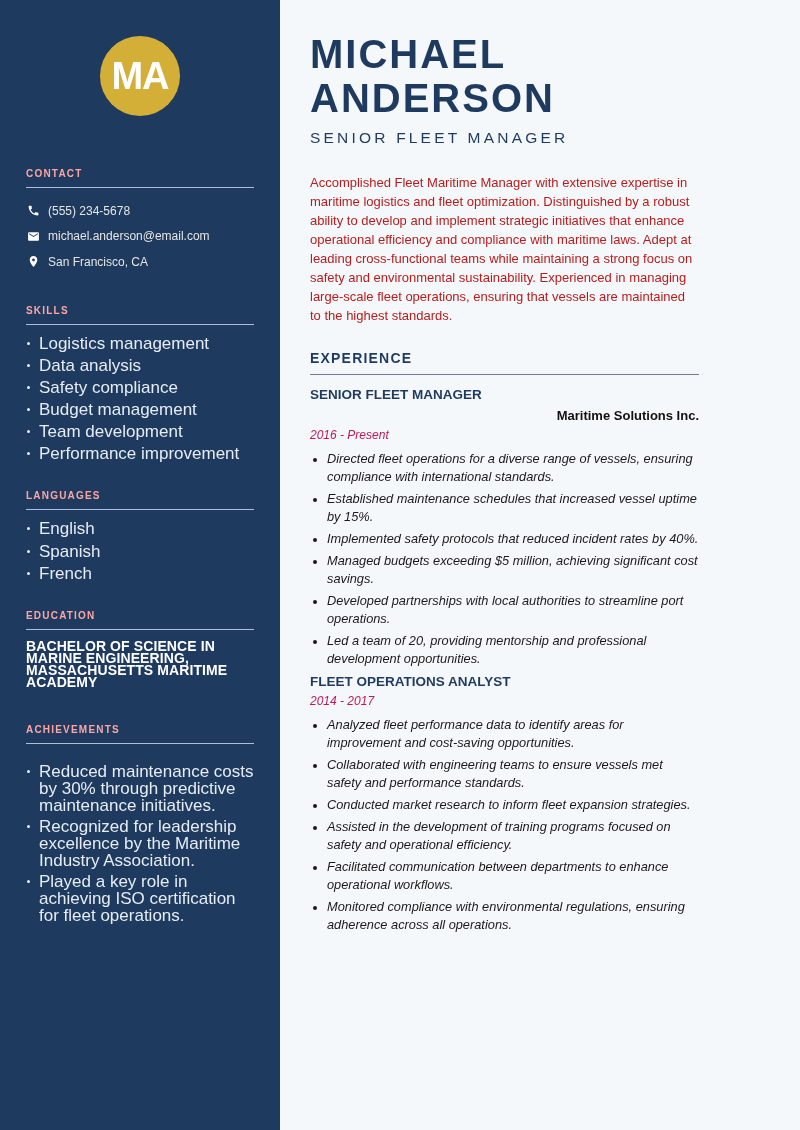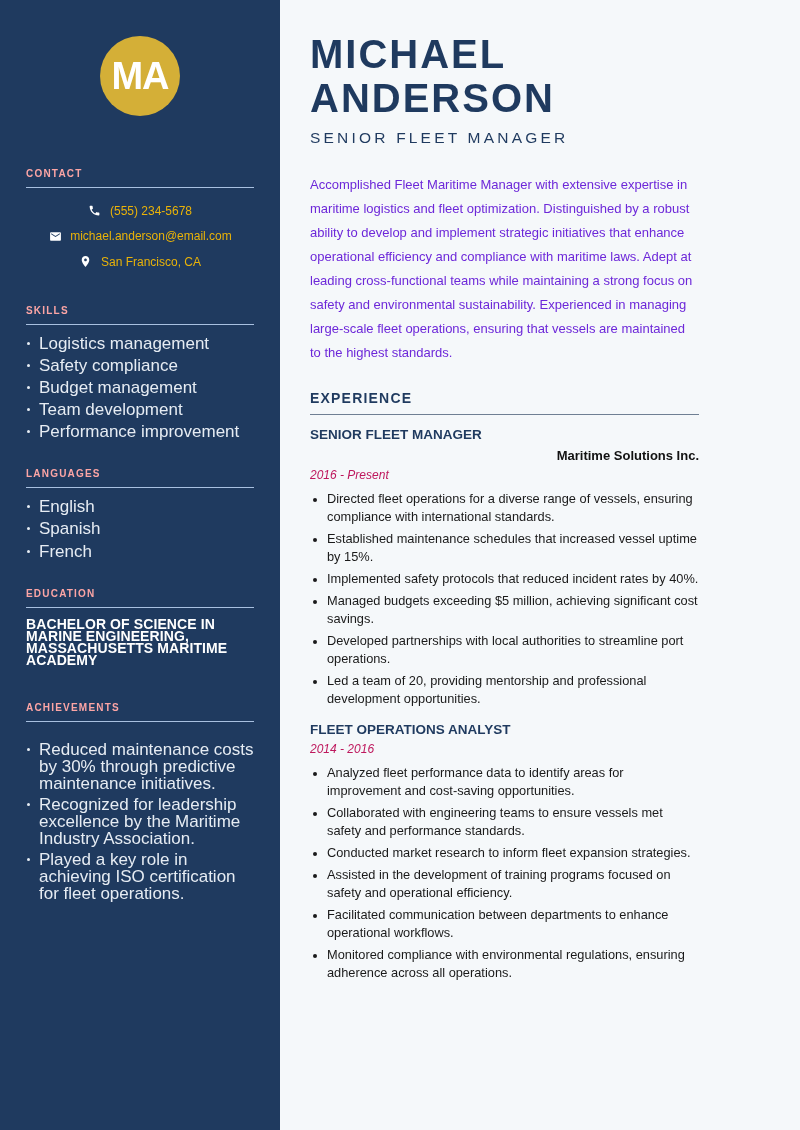--- a/index.html
+++ b/index.html
@@ -31,23 +31,22 @@
     .side-title {
       font-size: 10px; font-weight: bold; letter-spacing: 1.2px;
       color: #fca5a5;
       padding-bottom: 8px;
       border-bottom: 1.5px solid #A8C0E0;
     }
     .contact-title-wrap { margin-top: 52px; }
     .contact-list { list-style: none; margin-top: 10px; }
     .contact-item {
       display: flex; align-items: center;
-      font-size: 12px; color: #eab308;
+      font-size: 12px; color: #e5e5e5;
       height: 25.5px;
-      justify-content: center;
     }
     .contact-item .ic {
       width: 14px; height: 14px; margin-right: 8px;
       display: inline-flex; align-items: center; justify-content: center;
     }
     .contact-item .ic svg { width: 13px; height: 13px; fill: #FFFFFF; }
 
     .bul-list { list-style: none; margin-top: 10px; }
     .bul-item {
       position: relative;
@@ -88,37 +87,37 @@
     }
     .main-section-title {
       font-size: 14px; font-weight: bold; color: #1F3A5F;
       letter-spacing: 1.2px;
       padding-bottom: 8px;
       border-bottom: 1.5px solid #6F7F93;
     }
     .profile-wrap { margin-top: 26px; }
     .profile-text {
       margin-top: 18px;
-      font-size: 13px; line-height: 24px; color: #6d28d9;
+      font-size: 13px; line-height: 19px; color: #b91c1c;
     }
     .exp-wrap { margin-top: 25px; }
     .job { margin-top: 12px; }
-    .job + .job { margin-top: 14px; }
+    .job + .job { margin-top: 6px; }
     .job-title {
       font-size: 13.5px; font-weight: bold; color: #1F3A5F;
     }
     .company {
       margin-top: 6px;
       font-size: 13px; font-weight: bold; color: #111111; text-align: right;
     }
     .dates {
       margin-top: 5px;
       font-size: 12px; font-style: italic; color: #be185d;
     }
-    .job-bullets { list-style: none; margin-top: 8px; }
+    .job-bullets { list-style: none; margin-top: 8px; font-style: italic; }
     .job-bullet {
       position: relative;
       font-size: 12.8px; line-height: 18px; color: #1A1A1A;
       padding-left: 17px;
       margin-bottom: 4px;
     }
     .job-bullet::before {
       content: ""; position: absolute; left: 3px; top: 8px;
       width: 4px; height: 4px; border-radius: 50%; background: #1A1A1A;
     }
@@ -160,20 +159,21 @@
           </span>
           <span>San Francisco, CA</span>
         </li>
       </ul>
     </section>
 
     <section class="side-section skills-wrap">
       <h2 class="side-title">SKILLS</h2>
       <ul class="bul-list">
         <li class="bul-item">Logistics management</li>
+        <li class="bul-item">Data analysis</li>
         <li class="bul-item">Safety compliance</li>
         <li class="bul-item">Budget management</li>
         <li class="bul-item">Team development</li>
         <li class="bul-item">Performance improvement</li>
       </ul>
     </section>
 
     <section class="side-section lang-wrap">
       <h2 class="side-title">LANGUAGES</h2>
       <ul class="bul-list">
@@ -218,21 +218,21 @@
           <li class="job-bullet">Established maintenance schedules that increased vessel uptime by 15%.</li>
           <li class="job-bullet">Implemented safety protocols that reduced incident rates by 40%.</li>
           <li class="job-bullet">Managed budgets exceeding $5 million, achieving significant cost savings.</li>
           <li class="job-bullet">Developed partnerships with local authorities to streamline port operations.</li>
           <li class="job-bullet">Led a team of 20, providing mentorship and professional development opportunities.</li>
         </ul>
       </div>
 
       <div class="job">
         <div class="job-title">FLEET OPERATIONS ANALYST</div>
-        <div class="dates">2014 - 2016</div>
+        <div class="dates">2014 - 2017</div>
         <ul class="job-bullets">
           <li class="job-bullet">Analyzed fleet performance data to identify areas for improvement and cost-saving opportunities.</li>
           <li class="job-bullet">Collaborated with engineering teams to ensure vessels met safety and performance standards.</li>
           <li class="job-bullet">Conducted market research to inform fleet expansion strategies.</li>
           <li class="job-bullet">Assisted in the development of training programs focused on safety and operational efficiency.</li>
           <li class="job-bullet">Facilitated communication between departments to enhance operational workflows.</li>
           <li class="job-bullet">Monitored compliance with environmental regulations, ensuring adherence across all operations.</li>
         </ul>
       </div>
     </section>

